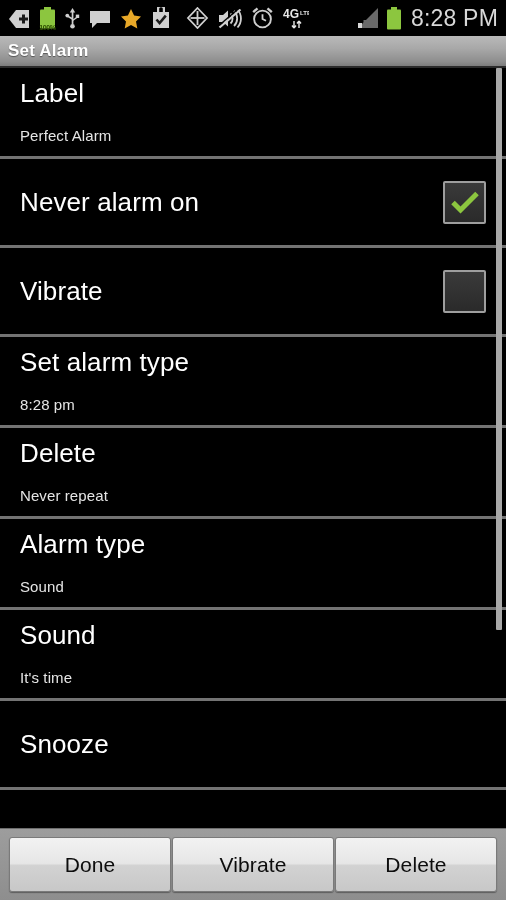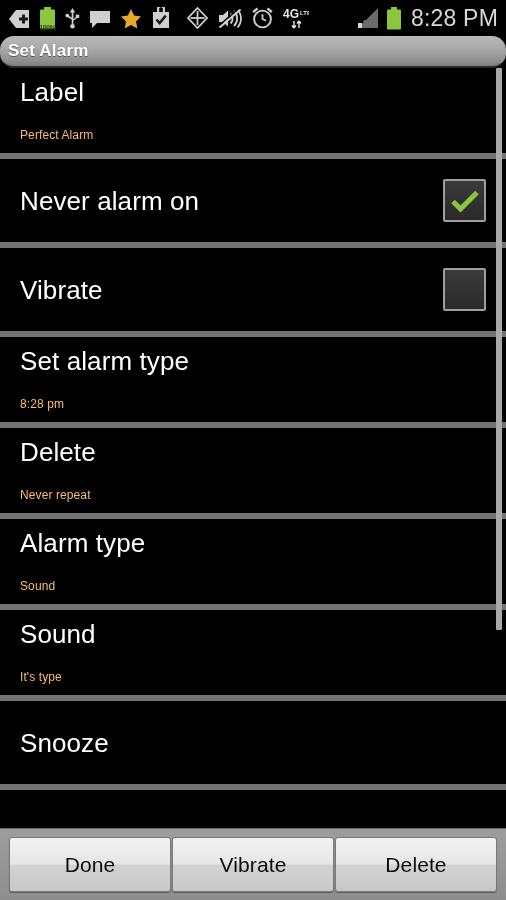--- a/index.html
+++ b/index.html
@@ -72,21 +72,20 @@
   
   .titlebar {
     height: 32px;
     flex: 0 0 auto;
     background: linear-gradient(to bottom, #b9b9b9 0%, #a8a8a8 42%, #8e8e8e 85%, #7d7d7d 100%);
     border-bottom: 2px solid #2b2b2b;
     display: flex;
     align-items: center;
     padding-left: 8px;
     box-sizing: border-box;
-    border-radius: 14px;
   }
   .titlebar .title {
     color: #ffffff;
     font-size: 17px;
     font-weight: bold;
     text-shadow: 0 1px 1px rgba(0,0,0,0.45);
     letter-spacing: 0.2px;
   }
 
   
@@ -100,34 +99,34 @@
     position: absolute;
     top: 0; left: 0; right: 0; bottom: 0;
   }
   .row {
     position: relative;
     box-sizing: border-box;
     padding: 0 20px;
     display: flex;
     align-items: center;
     justify-content: space-between;
-    border-bottom: 6px solid #737373;
+    border-bottom: 3px solid #737373;
     background: #000;
   }
   .row-text { display: flex; flex-direction: column; justify-content: center; }
   .row-title {
     color: #ffffff;
     font-size: 26px;
     line-height: 30px;
     font-weight: normal;
     letter-spacing: 0.1px;
   }
   .row-sub {
-    color: #fdba74;
-    font-size: 12px;
+    color: #e5e5e5;
+    font-size: 15px;
     line-height: 20px;
     margin-top: 18px;
     letter-spacing: 0.1px;
   }
   .row-h-two  { height: 91px; }
   .row-h-one  { height: 89px; }
   .row-partial { height: 30px; border-bottom: none; }
 
   .checkbox {
     width: 43px;
@@ -350,21 +349,21 @@
       <div class="row row-h-two">
         <div class="row-text">
           <span class="row-title">Alarm type</span>
           <span class="row-sub">Sound</span>
         </div>
       </div>
 
       <div class="row row-h-two">
         <div class="row-text">
           <span class="row-title">Sound</span>
-          <span class="row-sub">It's type</span>
+          <span class="row-sub">It's time</span>
         </div>
       </div>
 
       <div class="row row-h-one">
         <div class="row-text">
           <span class="row-title">Snooze</span>
         </div>
       </div>
 
       <div class="row row-partial"></div>

